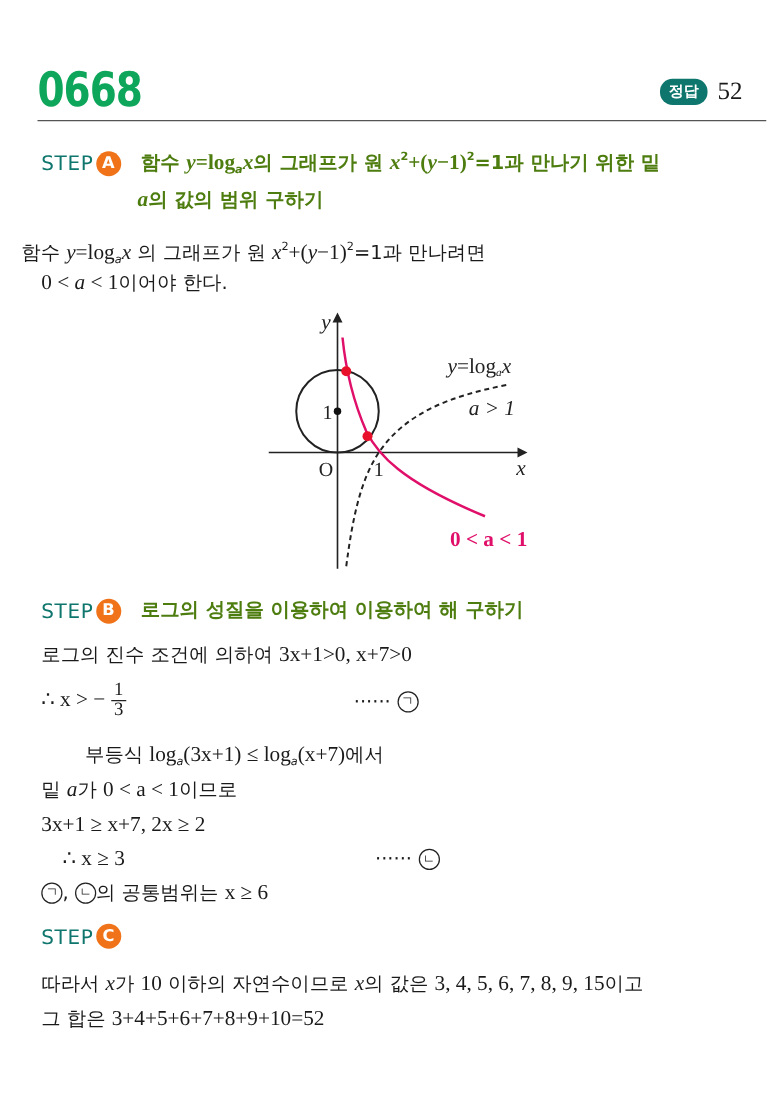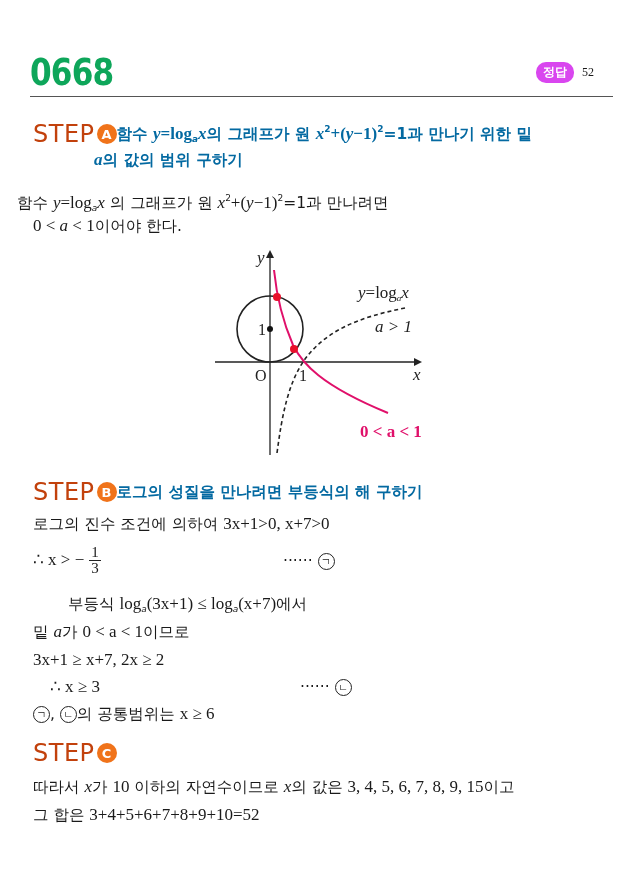--- a/index.html
+++ b/index.html
@@ -2,30 +2,30 @@
 <html><head>
 <meta charset="utf-8">
 <style>
   html, body { margin:0; padding:0; background:#ffffff; }
   body { width:620px; height:874px; position:relative; overflow:hidden;
          font-family:"DejaVu Sans","Liberation Sans",sans-serif; color:#1a1a1a; }
   .abs { position:absolute; }
   .prob-num { left:30px; top:50px; font-family:"DejaVu Sans",sans-serif; font-weight:bold;
               font-size:38px; color:#0ea65a; letter-spacing:-1px; transform:scaleX(0.82); transform-origin:left; }
   .answer { right:26px; top:62px; display:flex; align-items:center; gap:8px; }
-  .answer-badge { background:#d946ef; color:#fff; font-size:12px; font-weight:bold; padding:2px 7px;
+  .answer-badge { background:#0f766e; color:#fff; font-size:12px; font-weight:bold; padding:2px 7px;
                   border-radius:10px;font-family:Liberation Mono, monospace; }
-  .answer-val { font-family:"Liberation Serif",serif; font-size:12px; }
+  .answer-val { font-family:"Liberation Serif",serif; font-size:20px; }
   .rule { left:30px; top:96px; width:583px; height:1px; background:#555; }
   .step { display:flex; align-items:center; font-family:"DejaVu Sans",sans-serif; }
-  .step-word { color:#c2410c; font-size:24px; letter-spacing:0.5px; }
+  .step-word { color:#0f766e; font-size:16px; letter-spacing:0.5px; }
   .step-circle { width:20px; height:20px; border-radius:50%; background:#f0731a; color:#fff;
                  font-size:13px; font-weight:bold; display:flex; align-items:center; justify-content:center;
                  margin-left:2px; }
-  .step-title { font-weight:bold; font-size:15.5px; color:#0369a1; }
+  .step-title { font-weight:bold; font-size:15.5px; color:#4d7c0f; margin-left:16px; }
   .line { font-size:15.5px; line-height:20px; white-space:nowrap; }
   .m { font-family:"Liberation Serif","DejaVu Serif",serif; font-size:17px; }
   .mi { font-family:"Liberation Serif","DejaVu Serif",serif; font-style:italic; font-size:17px; }
   sub.s { font-size:9px; font-style:italic; vertical-align:-3px; }
   sup.s { font-size:9px; vertical-align:7px; }
   .frac { display:inline-block; vertical-align:middle; text-align:center; font-family:"Liberation Serif",serif; font-size:15px; line-height:15px; }
   .frac span { display:block; }
   .frac .num { border-bottom:1px solid #222; padding:0 2px; }
   .circ { display:inline-block; width:15px; height:15px; border:1px solid #222; border-radius:50%;
           font-size:10px; line-height:15px; text-align:center; vertical-align:middle; }
@@ -82,21 +82,21 @@
   <text x="148" y="53" font-family="Liberation Serif,serif" font-size="17" fill="#222">
     <tspan font-style="italic">y</tspan><tspan>=log</tspan><tspan font-size="9" font-style="italic" dy="3">a</tspan><tspan font-style="italic" dy="-3">x</tspan>
   </text>
   <text x="165" y="87" font-family="Liberation Serif,serif" font-style="italic" font-size="17" fill="#222">a &gt; 1</text>
   <text x="150" y="192" font-family="Liberation Serif,serif" font-weight="bold" font-size="17" fill="#e0106a">0 &lt; a &lt; 1</text>
 </svg>
 
 <div class="abs step" style="left:33px; top:478px;">
   <span class="step-word">STEP</span>
   <span class="step-circle">B</span>
-  <span class="step-title">로그의 성질을 만나려면 부등식의 해 구하기</span>
+  <span class="step-title">로그의 성질을 이용하여 이용하여 해 구하기</span>
 </div>
 
 <div class="abs line" style="left:33px; top:514px;">
   <span>로그의 진수 조건에 의하여 </span><span class="m">3x+1&gt;0,  x+7&gt;0</span>
 </div>
 <div class="abs line" style="left:33px; top:545px; width:320px;">
   <span class="m">∴ x &gt; −</span>
   <span class="frac"><span class="num">1</span><span>3</span></span>
   <span style="position:absolute; left:250px; top:6px;"><span>······</span> <span class="circ">ㄱ</span></span>
 </div>

